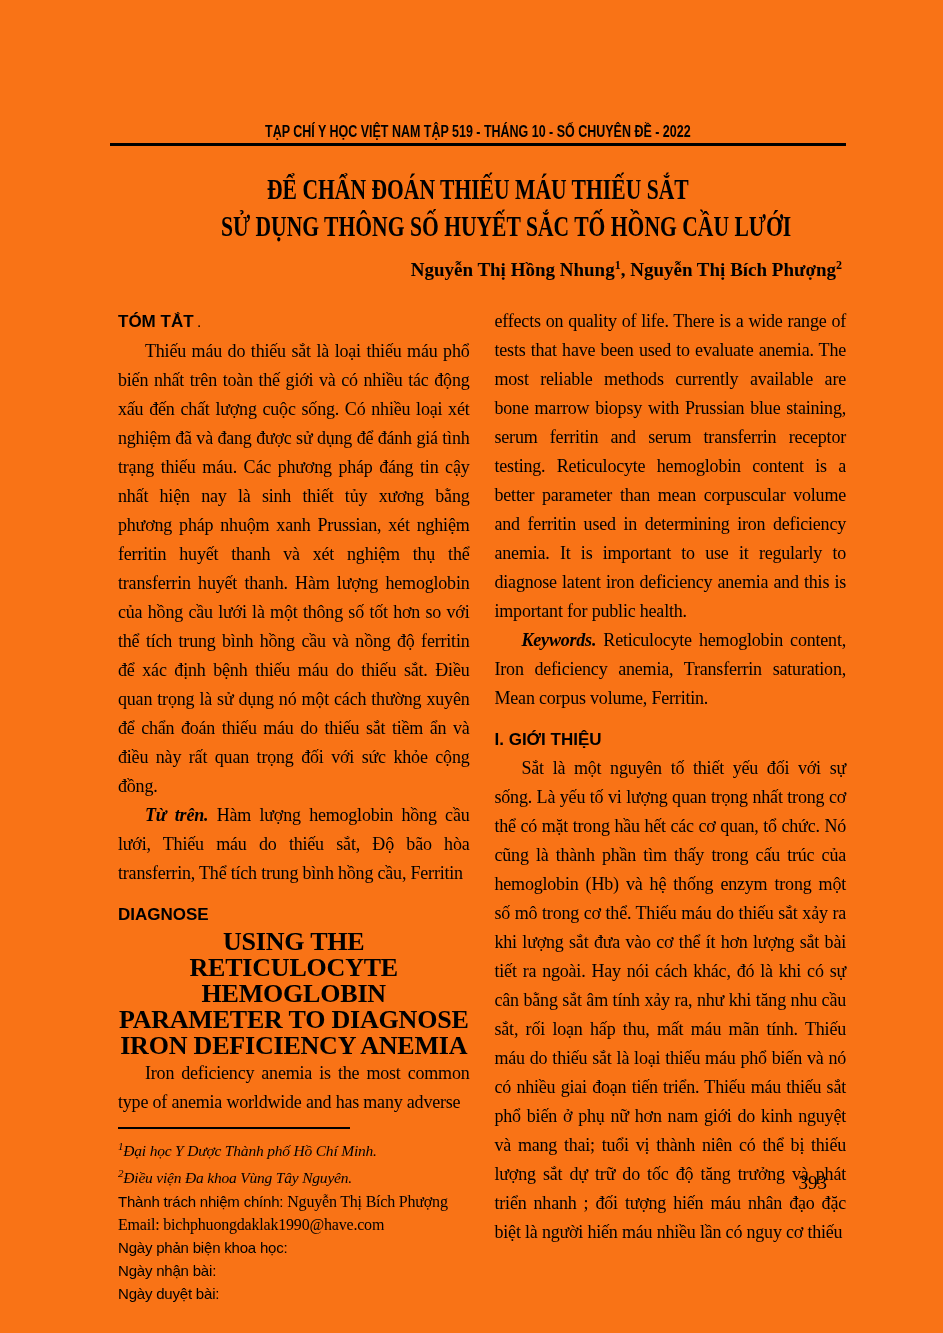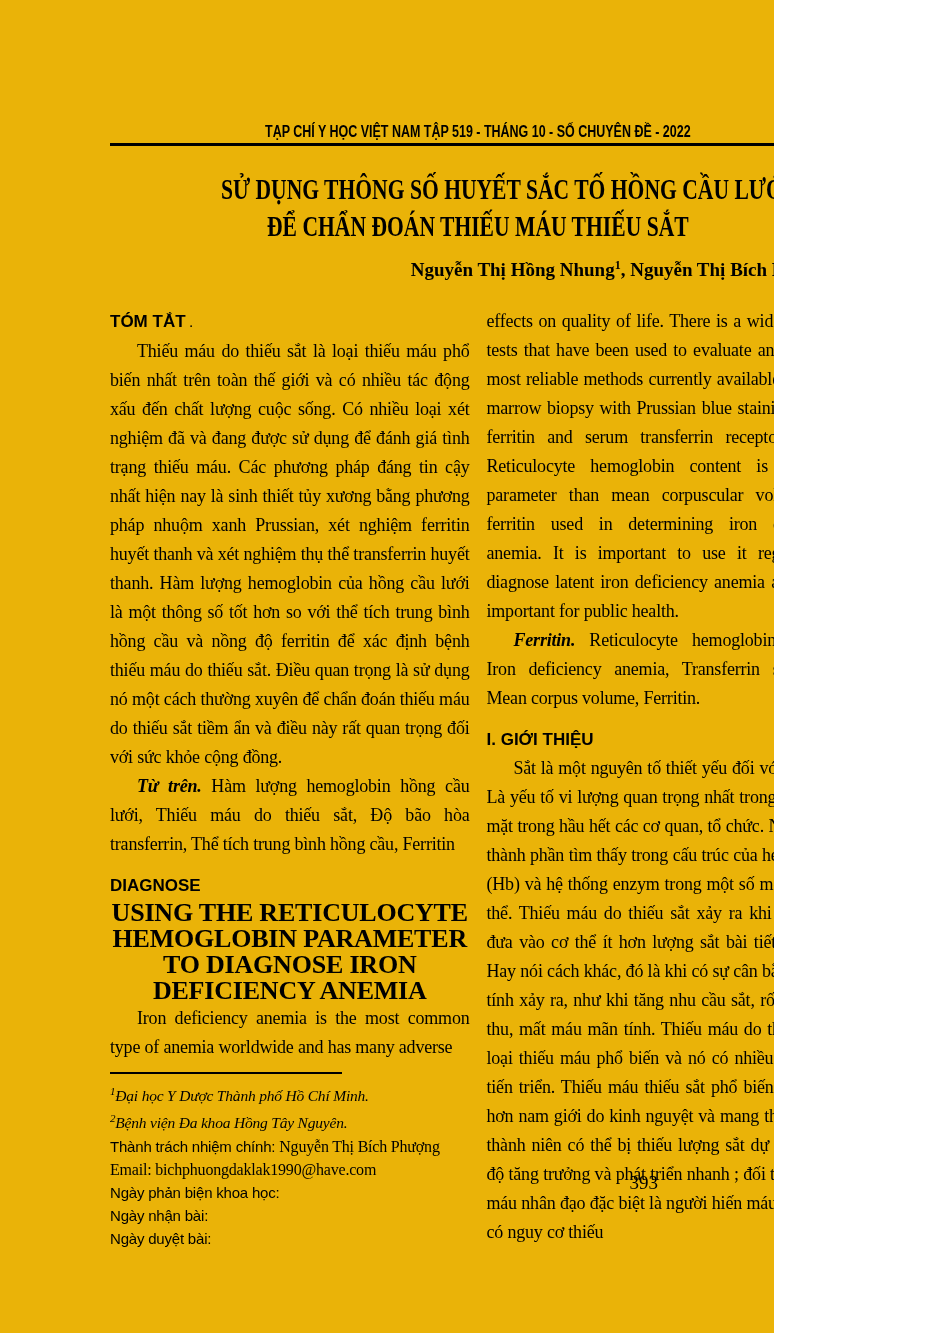--- a/index.html
+++ b/index.html
@@ -1,17 +1,17 @@
 <!DOCTYPE html>
 <html><head>
 <meta charset="utf-8">
 <style>
   html,body{margin:0;padding:0;background:#ffffff;}
   .page{
-    position:relative;width:774px;height:1333px;background:#eab308;
+    position:relative;width:943px;height:1333px;background:#f97316;
     color:#000;overflow:hidden;
     font-family:"Liberation Serif","DejaVu Serif",serif;
   }
   .content{position:absolute;left:110px;top:0;width:736px;}
 
   .journal-header{
     margin-top:123px;text-align:center;white-space:nowrap;
     font-family:"Liberation Sans","DejaVu Sans",sans-serif;
     font-weight:700;font-size:16px;
   }
@@ -26,21 +26,21 @@
 
   .authors{
     margin-top:14px;text-align:right;font-weight:700;font-size:19px;padding-right:4px;
   }
   .authors sup{font-size:12px;}
 
   .columns{
     display:flex;gap:17px;margin-top:26px;
     font-size:18px;line-height:29px;text-align:justify;letter-spacing:-0.2px;
   }
-  .col{flex:1 1 0;min-width:0;}
+  .col{flex:1 1 0;min-width:0;margin-left:8px;}
 
   .sec-heading{
     font-family:"Liberation Sans","DejaVu Sans",sans-serif;
     font-size:17px;line-height:29px;font-weight:700;text-align:left;letter-spacing:0;
   }
   .sec-heading .dot{font-family:"Liberation Serif","DejaVu Serif",serif;font-weight:400;font-size:15px;}
   .mt{margin-top:12px;}
 
   p{margin:0;text-indent:27px;}
   p.noindent{text-indent:0;}
@@ -66,52 +66,52 @@
 
 <div class="page">
   <div class="content">
 
     <div class="journal-header">
       <span class="scale">TẠP CHÍ Y HỌC VIỆT NAM TẬP 519 - THÁNG 10 - SỐ CHUYÊN ĐỀ - 2022</span>
     </div>
     <hr class="header-rule">
 
     <div class="article-title">
+      <div><span class="scale">ĐỂ CHẨN ĐOÁN THIẾU MÁU THIẾU SẮT</span></div>
       <div><span class="scale">SỬ DỤNG THÔNG SỐ HUYẾT SẮC TỐ HỒNG CẦU LƯỚI</span></div>
-      <div><span class="scale">ĐỂ CHẨN ĐOÁN THIẾU MÁU THIẾU SẮT</span></div>
     </div>
 
     <div class="authors"><span>Nguyễn Thị Hồng Nhung</span><sup>1</sup><span>, </span><span>Nguyễn Thị Bích Phượng</span><sup>2</sup></div>
 
     <div class="columns">
 
       <div class="col">
         <div class="sec-heading"><span>TÓM TẮT</span><span class="dot"> .</span></div>
         <p>Thiếu máu do thiếu sắt là loại thiếu máu phổ biến nhất trên toàn thế giới và có nhiều tác động xấu đến chất lượng cuộc sống. Có nhiều loại xét nghiệm đã và đang được sử dụng để đánh giá tình trạng thiếu máu. Các phương pháp đáng tin cậy nhất hiện nay là sinh thiết tủy xương bằng phương pháp nhuộm xanh Prussian, xét nghiệm ferritin huyết thanh và xét nghiệm thụ thể transferrin huyết thanh. Hàm lượng hemoglobin của hồng cầu lưới là một thông số tốt hơn so với thể tích trung bình hồng cầu và nồng độ ferritin để xác định bệnh thiếu máu do thiếu sắt. Điều quan trọng là sử dụng nó một cách thường xuyên để chẩn đoán thiếu máu do thiếu sắt tiềm ẩn và điều này rất quan trọng đối với sức khỏe cộng đồng.</p>
         <p><span class="kw">Từ trên.</span><span> Hàm lượng hemoglobin hồng cầu lưới, Thiếu máu do thiếu sắt, Độ bão hòa transferrin, Thể tích trung bình hồng cầu, Ferritin</span></p>
 
         <div class="sec-heading mt">DIAGNOSE</div>
         <p class="summary-title">USING THE RETICULOCYTE HEMOGLOBIN PARAMETER TO DIAGNOSE IRON DEFICIENCY ANEMIA</p>
         <p>Iron deficiency anemia is the most common type of anemia worldwide and has many adverse</p>
 
         <div class="footnote">
           <hr class="footnote-rule">
           <div class="aff"><sup>1</sup><span>Đại học Y Dược Thành phố Hồ Chí Minh.</span></div>
-          <div class="aff"><sup>2</sup><span>Bệnh viện Đa khoa Hồng Tây Nguyên.</span></div>
+          <div class="aff"><sup>2</sup><span>Điều viện Đa khoa Vùng Tây Nguyên.</span></div>
           <div><span class="fn-sans">Thành trách nhiệm chính: </span><span>Nguyễn Thị Bích Phượng</span></div>
           <div>Email: bichphuongdaklak1990@have.com</div>
           <div class="fn-sans">Ngày phản biện khoa học:</div>
           <div class="fn-sans">Ngày nhận bài:</div>
           <div class="fn-sans">Ngày duyệt bài:</div>
         </div>
       </div>
 
       <div class="col">
         <p class="noindent">effects on quality of life. There is a wide range of tests that have been used to evaluate anemia. The most reliable methods currently available are bone marrow biopsy with Prussian blue staining, serum ferritin and serum transferrin receptor testing. Reticulocyte hemoglobin content is a better parameter than mean corpuscular volume and ferritin used in determining iron deficiency anemia.  It is important to use it regularly to diagnose latent iron deficiency anemia and this is important for public health.</p>
-        <p><span class="kw">Ferritin.</span><span> Reticulocyte hemoglobin content, Iron deficiency anemia, Transferrin saturation, Mean corpus volume, Ferritin.</span></p>
+        <p><span class="kw">Keywords.</span><span> Reticulocyte hemoglobin content, Iron deficiency anemia, Transferrin saturation, Mean corpus volume, Ferritin.</span></p>
 
         <div class="sec-heading mt">I. GIỚI THIỆU</div>
         <p>Sắt là một nguyên tố thiết yếu đối với sự sống. Là yếu tố vi lượng quan trọng nhất trong cơ thể có mặt trong hầu hết các cơ quan, tổ chức. Nó cũng là thành phần tìm thấy trong cấu trúc của hemoglobin (Hb) và hệ thống enzym trong một số mô trong cơ thể. Thiếu máu do thiếu sắt xảy ra khi lượng sắt đưa vào cơ thể ít hơn lượng sắt bài tiết ra ngoài. Hay nói cách khác, đó là khi có sự cân bằng sắt âm tính xảy ra, như khi tăng nhu cầu sắt, rối loạn hấp thu, mất máu mãn tính. Thiếu máu do thiếu sắt là loại thiếu máu phổ biến và nó có nhiều giai đoạn tiến triển. Thiếu máu thiếu sắt phổ biến ở phụ nữ hơn nam giới do kinh nguyệt và mang thai; tuổi vị thành niên có thể bị thiếu lượng sắt dự trữ do tốc độ tăng trưởng và phát triển nhanh ; đối tượng hiến máu nhân đạo đặc biệt là người hiến máu nhiều lần có nguy cơ thiếu</p>
       </div>
 
     </div>
   </div>
 
   <div class="page-num">393</div>
 </div>

